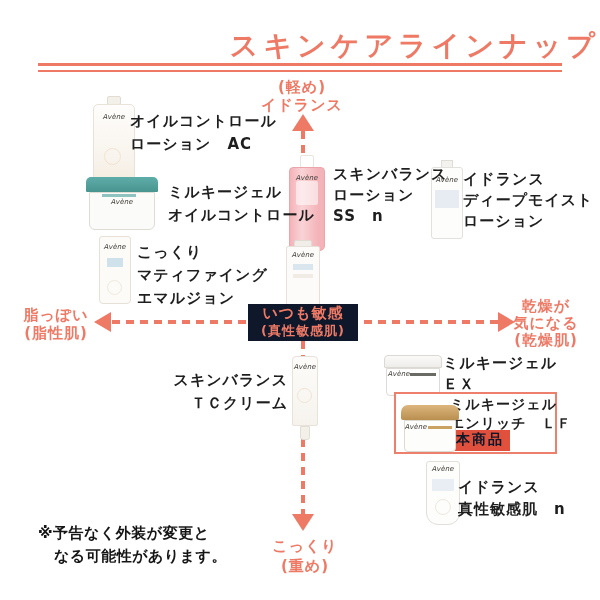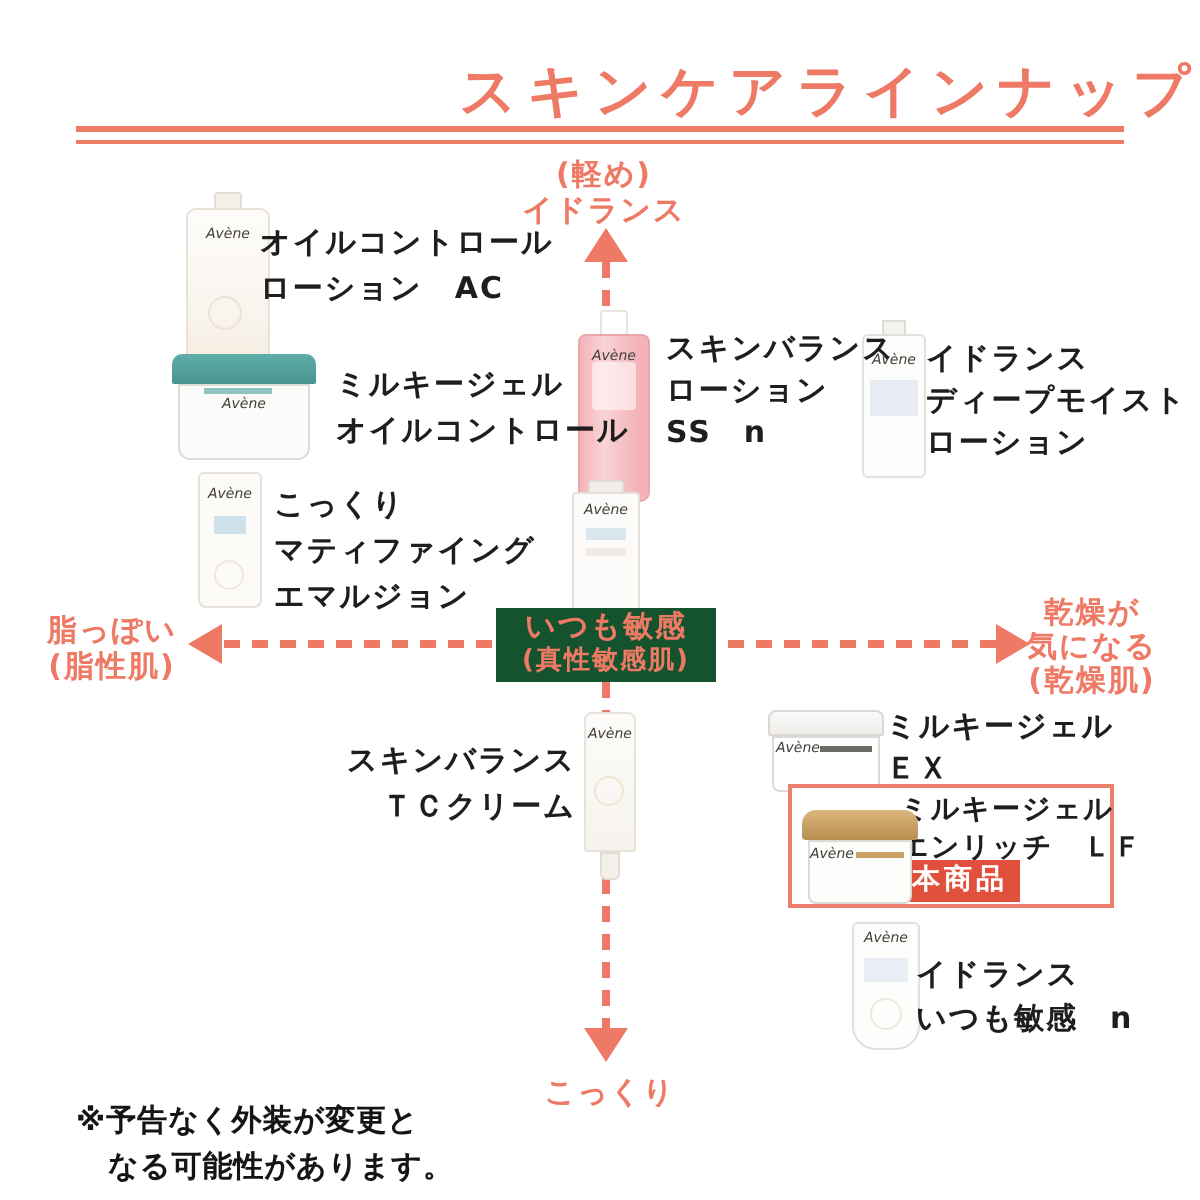--- a/index.html
+++ b/index.html
@@ -23,21 +23,21 @@
   .arrow.down  { left:292px; top:514px; border-left:11px solid transparent; border-right:11px solid transparent; border-top:17px solid #EE7A66; }
   .arrow.left  { left:94px;  top:312px; border-top:10px solid transparent; border-bottom:10px solid transparent; border-right:17px solid #EE7A66; }
   .arrow.right { left:498px; top:312px; border-top:10px solid transparent; border-bottom:10px solid transparent; border-left:17px solid #EE7A66; }
 
   .axis-label { position:absolute; color:#EE7A66; font-weight:bold; font-size:15px;
                 letter-spacing:1px; text-align:center; line-height:18px; z-index:2; }
   .axis-top    { left:227px; top:78px;  width:150px; }
   .axis-bottom { left:240px; top:536px; width:130px; line-height:20px; }
   .axis-left   { left:14px;  top:306px; width:84px; }
   .axis-right  { left:508px; top:298px; width:76px; line-height:17px; }
-  .axis-center { left:248px; top:304px; width:110px; background:#14532d; padding:1px 0 2px;
+  .axis-center { left:248px; top:304px; width:110px; background:#0f172a; padding:1px 0 2px;
                  line-height:17px; z-index:4; font-size:15px; }
   .axis-center .sub { font-size:13px; }
 
   
   .plabel { position:absolute; color:#1e1e1e; font-size:15px; font-weight:600;
             letter-spacing:1px; line-height:23px; z-index:2; white-space:nowrap; }
   .lbl-ac       { left:130px; top:110px; }
   .lbl-milkyoc  { left:168px; top:181px; }
   .lbl-clean    { left:137px; top:241px; }
   .lbl-ssn      { left:333px; top:164px; line-height:21px; }
@@ -47,26 +47,26 @@
   .lbl-ex       { left:443px; top:353px; line-height:21px; }
   .lbl-hydcr    { left:458px; top:476px; line-height:22px; }
 
   
   .hl-box { position:absolute; left:394px; top:392px; width:163px; height:62px;
             border:2px solid #ED7F6D; background:#fff; z-index:2; }
   .hl-line { position:absolute; left:54px; color:#1e1e1e; font-size:14px; font-weight:600;
              letter-spacing:1px; white-space:nowrap; }
   .hl-line.l1 { top:2px; }
   .hl-line.l2 { top:21px; }
-  .badge { position:absolute; left:54px; top:36px; background:#E0503C; color:#ffffff;
+  .badge { position:absolute; left:54px; top:36px; background:#E0503C; color:#0f172a;
            font-size:14px; font-weight:bold; letter-spacing:2px; padding:1px 6px 2px; }
 
   
   .note { position:absolute; left:38px; top:522px; color:#151515; font-size:15px;
-          font-weight:600; letter-spacing:0.5px; line-height:23px; z-index:2;margin-top:27px; }
+          font-weight:600; letter-spacing:0.5px; line-height:23px; z-index:2; }
   .note .l2 { padding-left:16px; }
 
   
   .prod { position:absolute; z-index:2; }
   .prod div, .prod span { position:absolute; }
   .brand { font-size:7px; line-height:7px; color:#44413c; width:100%; text-align:center;
            font-style:italic; letter-spacing:0; }
 
   .p-ac { left:92px; top:96px; width:44px; height:88px; }
   .p-ac .cap  { left:15px; top:0; width:14px; height:9px; background:#f3efe9; border:1px solid #e2dcd2; border-radius:2px; }
@@ -146,20 +146,21 @@
   <div class="arrow down"></div>
   <div class="arrow left"></div>
   <div class="arrow right"></div>
 
   <div class="axis-label axis-top">
     <div>(軽め)</div>
     <div>イドランス</div>
   </div>
   <div class="axis-label axis-bottom">
     <div>こっくり</div>
+    <div>(重め)</div>
   </div>
   <div class="axis-label axis-left">
     <div>脂っぽい</div>
     <div>(脂性肌)</div>
   </div>
   <div class="axis-label axis-right">
     <div>乾燥が</div>
     <div>気になる</div>
     <div>(乾燥肌)</div>
   </div>
@@ -258,21 +259,21 @@
   <div class="plabel lbl-tc">
     <div>スキンバランス</div>
     <div>ＴＣクリーム</div>
   </div>
   <div class="plabel lbl-ex">
     <div>ミルキージェル</div>
     <div>ＥＸ</div>
   </div>
   <div class="plabel lbl-hydcr">
     <div>イドランス</div>
-    <div>いつも敏感　n</div>
+    <div>真性敏感肌　n</div>
   </div>
 
   <div class="hl-box">
     <div class="prod p-gold">
       <div class="lid"></div>
       <div class="jbody"></div>
       <span class="brand">Avène</span>
       <div class="tline"></div>
     </div>
     <div class="hl-line l1">ミルキージェル</div>

